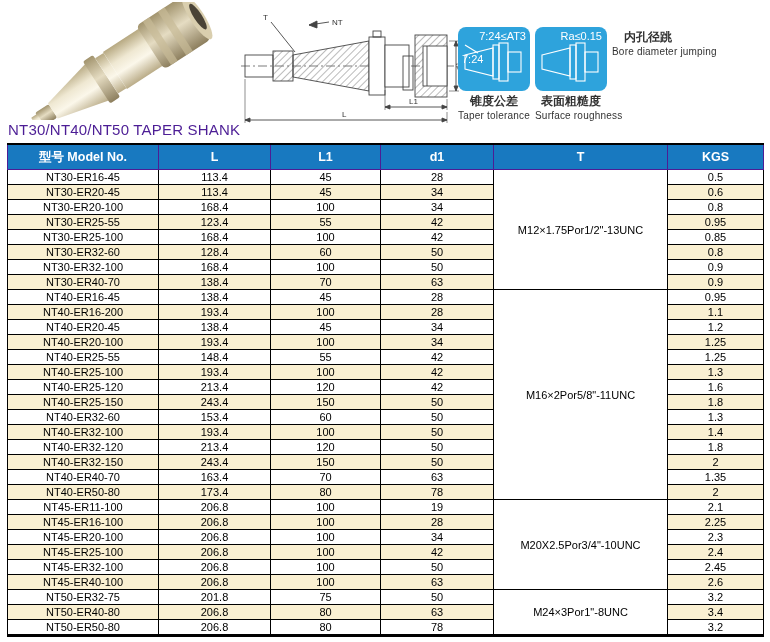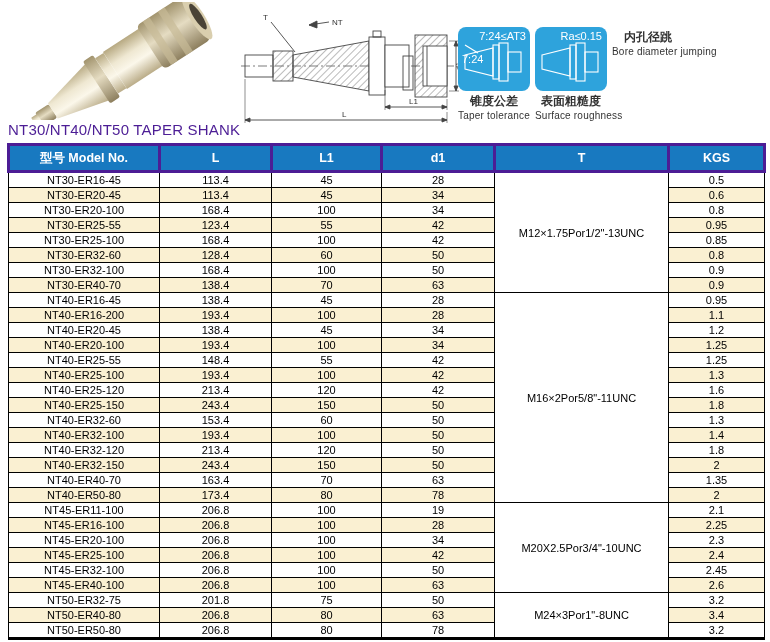--- a/index.html
+++ b/index.html
@@ -13,21 +13,21 @@
   .icons{position:absolute;left:458px;top:27px;width:308px;height:95px}
   .icon-block{position:absolute;top:0;width:72px;text-align:center}
   .tile{position:relative;width:72px;height:64px;background:var(--icon-blue);border-radius:8px}
   .tile .lbl{position:absolute;color:#fff;font-size:11px;line-height:8px;white-space:nowrap}
   .cap-cn{font-size:12px;font-weight:bold;color:#333;margin-top:2px;white-space:nowrap}
   .cap-en{font-size:10px;color:#333;white-space:nowrap;letter-spacing:.2px}
   .page-title{position:absolute;left:8px;top:121px;font-size:15px;color:#4c1d95;letter-spacing:.2px}
   table.spec{position:absolute;left:7px;top:143px;width:756px;border-collapse:collapse;table-layout:fixed;
     border:1px solid #000;border-top:2px solid #000;border-bottom:3px solid #000}
   table.spec th{background:var(--header-blue);color:#fff;font-size:12.5px;font-weight:bold;
-    height:24px;border:3px solid #4c1d95;padding:0}
+    height:24px;border:1px solid #4c1d95;padding:0}
   table.spec td{font-size:11px;height:14px;line-height:14px;text-align:center;
     border:1px solid #000;padding:0;background:#fff}
   tr.stripe td{background:var(--stripe)}
   td.tcell{background:#fff !important;font-size:11px}
 </style>
 </head>
 <body style="--header-blue: #1879c0; --stripe: #faf0d2; --icon-blue: #2ea3dc;">
 
 <svg class="photo" viewBox="0 0 218 118">
   <defs>

